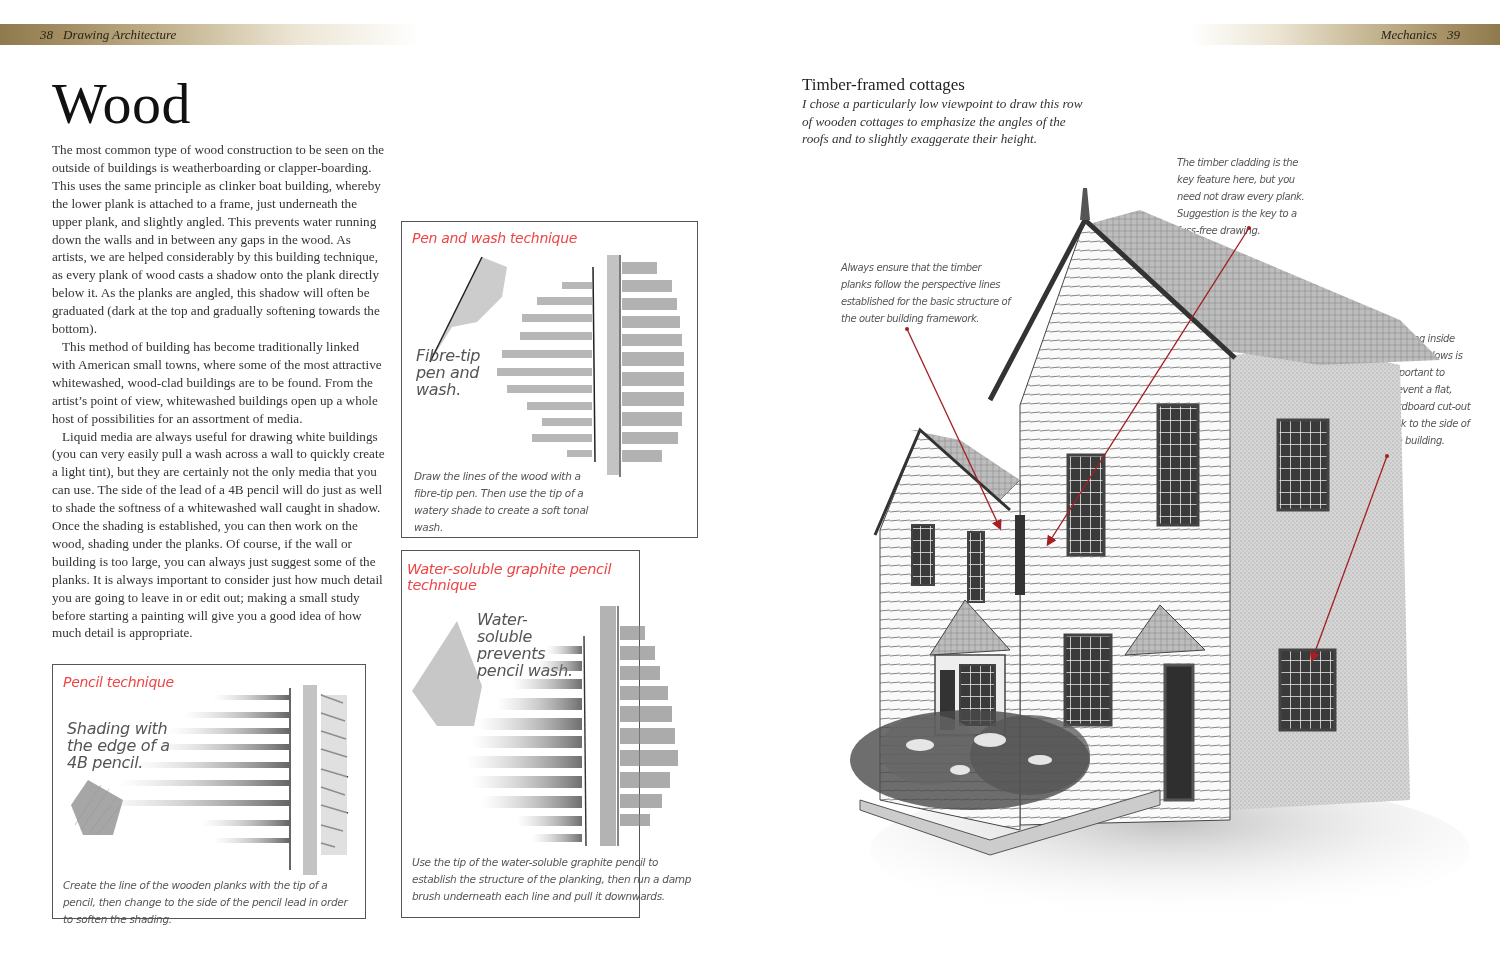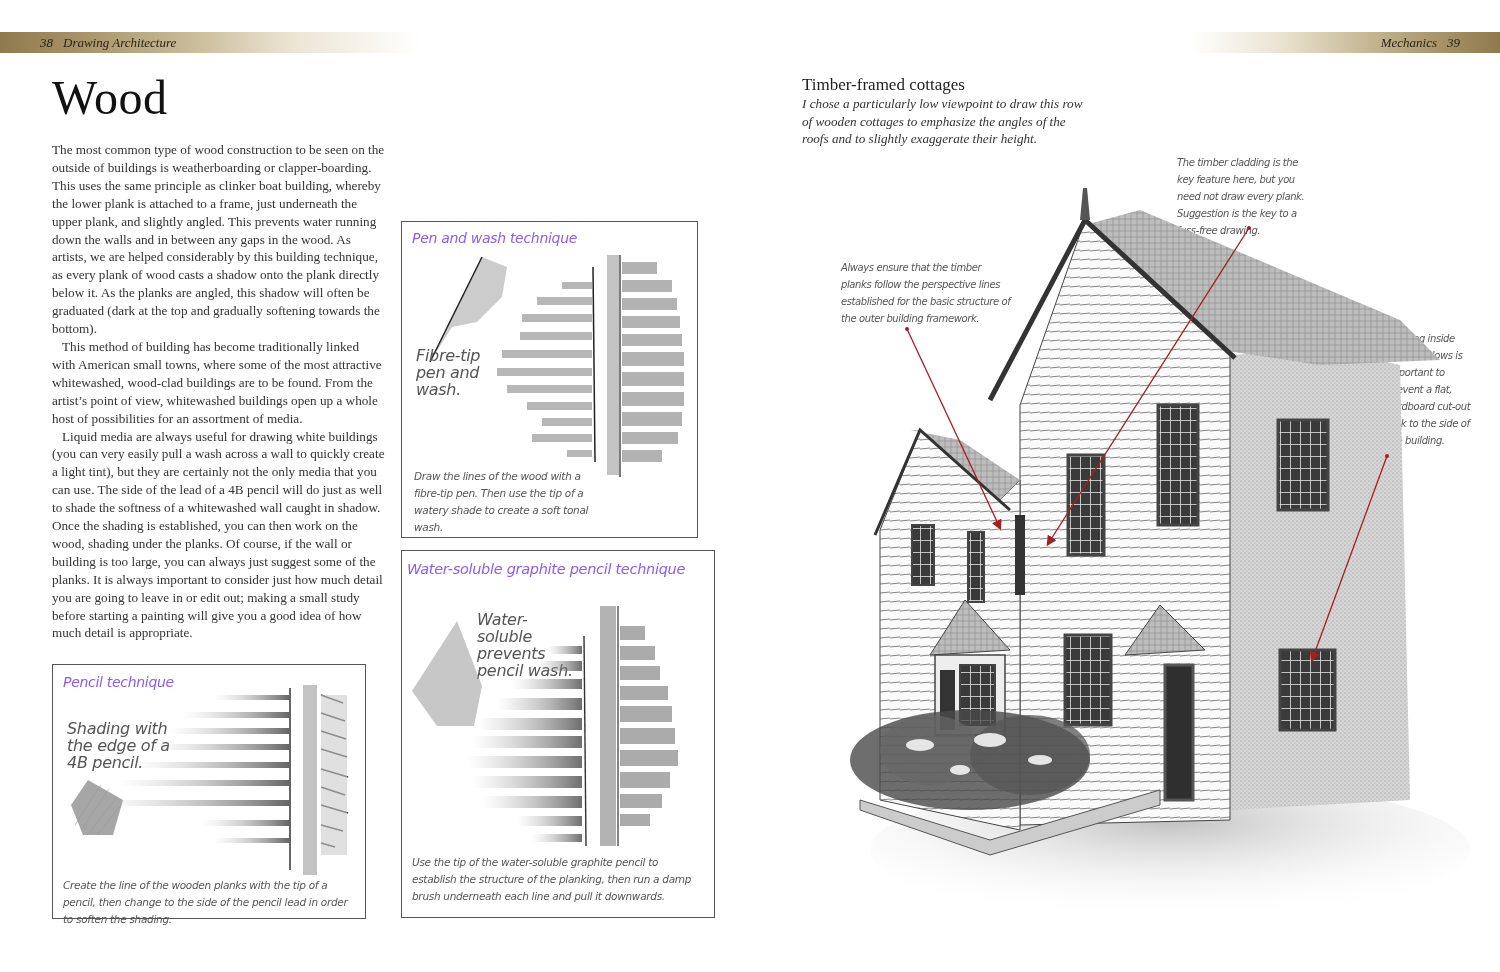--- a/index.html
+++ b/index.html
@@ -1,49 +1,49 @@
 <!DOCTYPE html>
 <html><head>
 <meta charset="utf-8">
 <style>
   * { box-sizing: border-box; margin: 0; padding: 0; }
   html, body { width: 1500px; height: 972px; background: #ffffff; overflow: hidden; }
   body { position: relative; font-family: "Liberation Serif", "DejaVu Serif", serif; color: #2b2b2b; }
 
   .header-left, .header-right {
     position: absolute; top: 24px; height: 21px; display: flex; align-items: center;
-    font-style: italic; font-size: 13px; color: #2a2418; margin-top: 8px;
+    font-style: italic; font-size: 13px; color: #2a2418;
   }
   .header-left {
     left: 0; width: 420px; padding-left: 40px;
     background: linear-gradient(to right, #8f7a4e 0%, #a89468 20%, #c9bb98 45%, #ece5d4 70%, rgba(255,255,255,0) 100%);
   }
   .header-left .pg { margin-right: 10px; }
   .header-right {
     right: 0; width: 310px; justify-content: flex-end; padding-right: 40px;
     background: linear-gradient(to left, #8f7a4e 0%, #a89468 20%, #c9bb98 45%, #ece5d4 72%, rgba(255,255,255,0) 100%);
   }
   .header-right .pg { margin-left: 10px; }
 
   .page-title {
-    position: absolute; left: 52px; top: 70px; font-size: 48px; font-weight: normal; color: #111;
+    position: absolute; left: 52px; top: 70px; font-size: 58px; font-weight: normal; color: #111;
     letter-spacing: 0.5px;
   }
   .body-text {
     position: absolute; left: 52px; top: 141px; width: 333px;
     font-size: 13.2px; line-height: 17.9px; color: #333; text-align: left;
   }
   .body-text p { margin: 0; }
   .body-text p + p { text-indent: 10px; }
 
   .tech-box {
     position: absolute; border: 1.5px solid #555; background: #fff;
     font-family: "DejaVu Sans", sans-serif; font-style: italic; color: #444;
   }
-  .box-title { position: absolute; font-size: 14px; color: #8b5cf6; letter-spacing: -0.3px; }
+  .box-title { position: absolute; font-size: 14px; color: #ef4444; letter-spacing: -0.3px; }
   .box-note { position: absolute; font-size: 16px; line-height: 17px; color: #555; letter-spacing: -0.3px; }
   .box-caption { position: absolute; font-size: 10.5px; line-height: 17px; color: #555; letter-spacing: -0.3px; }
   .sketch { position: absolute; }
 
   .right-title {
     position: absolute; left: 802px; top: 75px; font-size: 17px; color: #222;
   }
   .right-subtitle {
     position: absolute; left: 802px; top: 95px; width: 290px;
     font-size: 13.2px; font-style: italic; line-height: 17.5px; color: #333;
@@ -156,21 +156,21 @@
         <rect x="220" y="140" width="62" height="14"></rect>
       <rect x="220" y="160" width="60" height="14"></rect>
         <rect x="220" y="180" width="56" height="12"></rect>
       <rect x="220" y="198" width="40" height="12"></rect>
     </g>
   </svg>
   <div class="box-note" style="left:14px; top:125px; width:75px;">Fibre-tip pen and wash.</div>
   <div class="box-caption" style="left:12px; top:246px; width:190px;">Draw the lines of the wood with a fibre-tip pen. Then use the tip of a watery shade to create a soft tonal wash.</div>
 </div>
 
-<div class="tech-box" style="left:401px; top:550px; width:314px; height:368px;">
+<div class="tech-box" style="left:401px; top:550px; width:239px; height:368px;">
   <div class="box-title" style="left:5px; top:10px; font-size:14.5px;">Water-soluble graphite pencil technique</div>
   <div class="box-note" style="left:75px; top:60px; width:100px;">Water-soluble prevents pencil wash.</div>
   <svg class="sketch" width="290" height="250" style="left:0; top:55px;">
     <polygon points="10,85 55,15 80,80 72,120 35,120" fill="#999" opacity="0.55"></polygon>
     <defs>
       <linearGradient id="gfade" x1="0" x2="1">
         <stop offset="0" stop-color="#aaa" stop-opacity="0"></stop>
         <stop offset="1" stop-color="#555" stop-opacity="0.85"></stop>
       </linearGradient>
     </defs>

